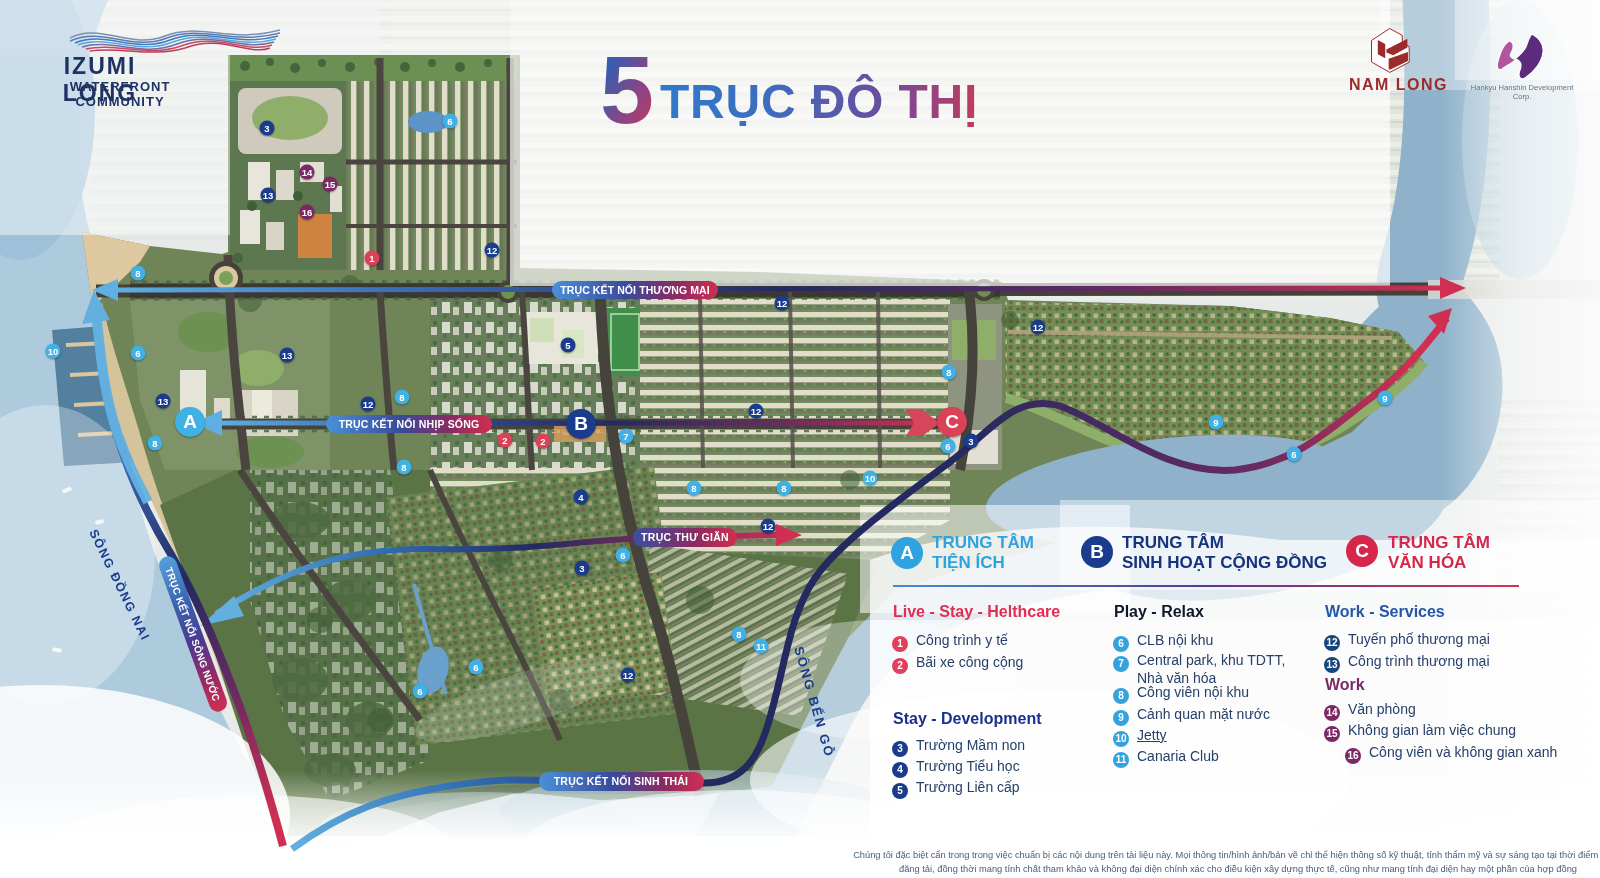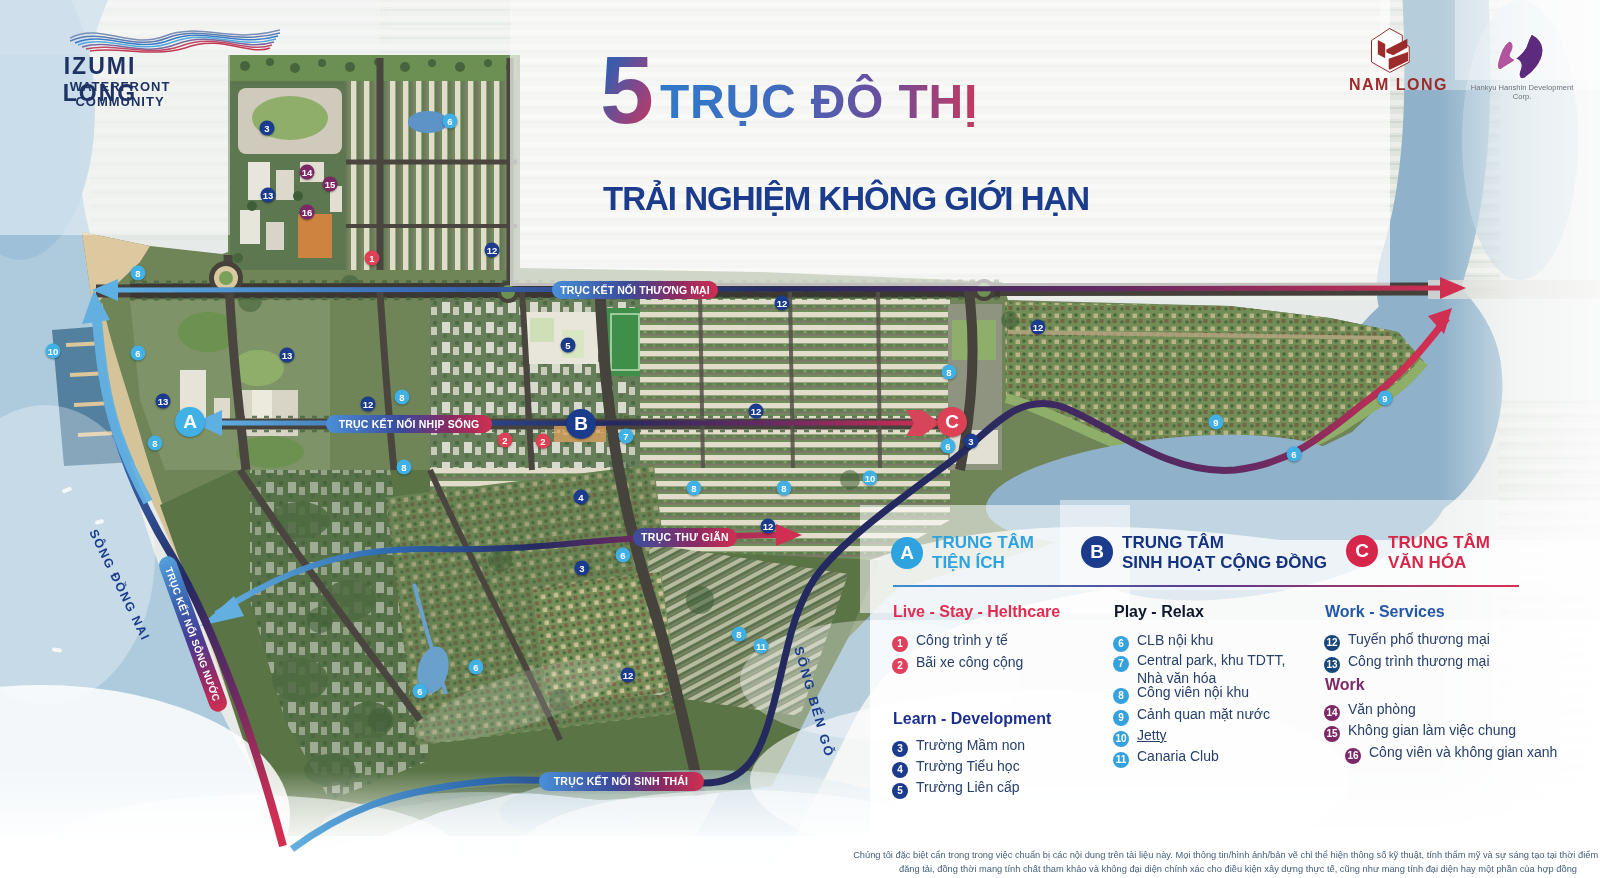--- a/index.html
+++ b/index.html
@@ -435,21 +435,20 @@
 
 <div class="abs" style="left:25px;top:53px;width:150px;text-align:center;color:#1e3264;font-weight:bold;font-size:23px;letter-spacing:2px;">IZUMI LONG</div>
 <div class="abs" style="left:45px;top:79px;width:150px;text-align:center;color:#1e3264;font-weight:600;font-size:13px;letter-spacing:1px;">WATERFRONT</div>
 <div class="abs" style="left:45px;top:94px;width:150px;text-align:center;color:#1e3264;font-weight:600;font-size:13px;letter-spacing:1px;">COMMUNITY</div>
 
 <div class="abs" style="left:600px;top:34px;font-size:97px;font-weight:bold;background:linear-gradient(120deg,#3a5cac 25%,#8a4585 60%,#c23a5e 90%);-webkit-background-clip:text;background-clip:text;color:transparent;">5</div>
 
 <div class="abs" style="left:660px;top:74px;font-size:48px;font-weight:bold;letter-spacing:0.8px;background:linear-gradient(90deg,#2f7ac9 0%,#3f6cbe 35%,#6b4d9d 70%,#c23a60 100%);-webkit-background-clip:text;background-clip:text;color:transparent;">TRỤC ĐÔ THỊ</div>
 
 
-<div class="abs" style="left:603px;top:180px;font-size:33px;font-weight:bold;letter-spacing:-1px;color:#1b3c8c;">TRẢI NGHIỆM KHÔNG GIỚI HẠN</div>
 
 <svg class="abs" style="left:1371px;top:28px;" width="40" height="46" viewBox="0 0 40 46">
 <path d="M18.6,0.5 L31.3,7.4 31.3,14.5 38.2,18.6 38.2,34.2 18.8,44.4 0.5,34 0.5,12.5 Z" fill="#ffffff" stroke="#9c2b2b" stroke-width="1" stroke-linejoin="round"></path>
 <path d="M6.8,12 L14.2,15.9 14.2,30.2 6.8,26.2 Z" fill="#9c2b2b"></path>
 <path d="M15.4,21.6 L36.4,10.8 36.4,19.4 22.2,27.3 15.4,24.4 Z" fill="#9c2b2b"></path>
 <path d="M17.7,30.8 L37,23.9 37,33 18.8,41.8 17.7,41 Z" fill="#9c2b2b"></path>
 </svg>
 
 <div class="abs" style="left:1336px;top:76px;width:112px;text-align:right;color:#9c2b2b;font-weight:bold;font-size:16px;letter-spacing:1.5px;">NAM LONG</div>
 
@@ -560,21 +559,21 @@
 <div class="abs" style="left:1388px;top:533px;font-size:17px;font-weight:bold;color:#d6274a;line-height:20px;">TRUNG TÂM<br>VĂN HÓA</div>
 
 <div class="abs" style="left:893px;top:585px;width:626px;height:2px;background:linear-gradient(90deg,#3f8fd0,#5a3a8a,#d63352);"></div>
 
 <div class="hd" style="left:893px;top:603px;color:#e02d52;">Live - Stay - Helthcare</div>
 
 <div class="li" style="left:892px;top:632px;"><b style="background:#e0405c;">1</b>Công trình y tế</div>
 
 <div class="li" style="left:892px;top:654px;"><b style="background:#e0405c;">2</b>Bãi xe công cộng</div>
 
-<div class="hd" style="left:893px;top:710px;color:#1b2f8f;">Learn - Development</div>
+<div class="hd" style="left:893px;top:710px;color:#1b2f8f;">Stay - Development</div>
 
 <div class="li" style="left:892px;top:737px;"><b style="background:#1b3c8c;">3</b>Trường Mầm non</div>
 
 <div class="li" style="left:892px;top:758px;"><b style="background:#1b3c8c;">4</b>Trường Tiểu học</div>
 
 <div class="li" style="left:892px;top:779px;"><b style="background:#1b3c8c;">5</b>Trường Liên cấp</div>
 
 <div class="hd" style="left:1114px;top:603px;color:#0f172a;">Play - Relax</div>
 
 <div class="li" style="left:1113px;top:632px;"><b style="background:#36a2dd;">6</b>CLB nội khu</div>

